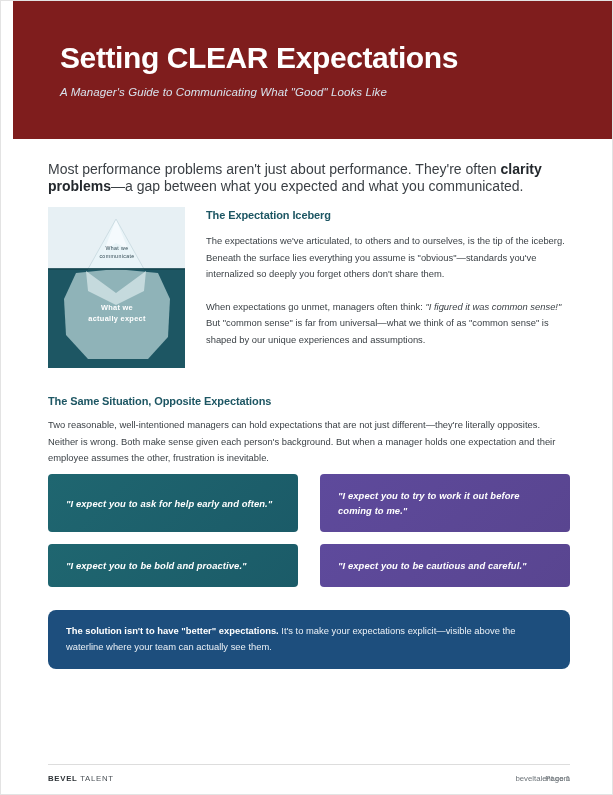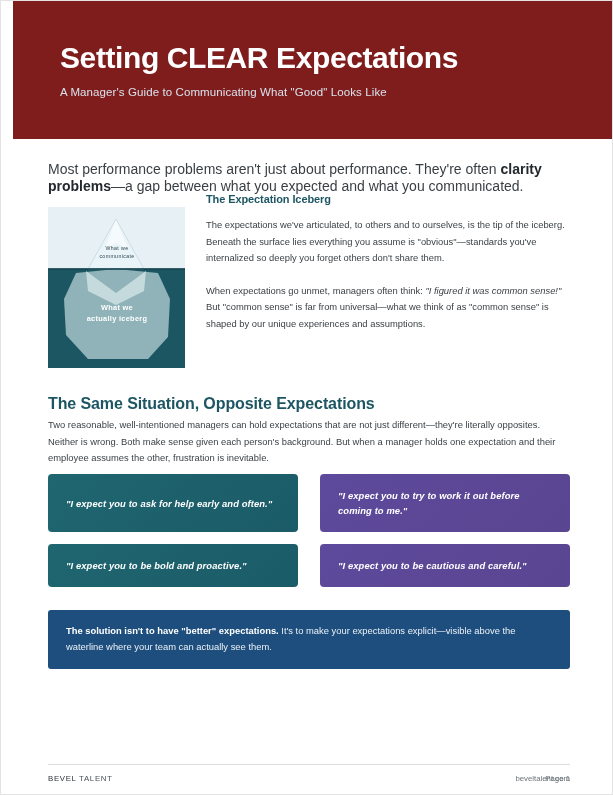--- a/index.html
+++ b/index.html
@@ -23,21 +23,21 @@
     width: 613px; height: 138px;
     background: #7f1d1d;
   }
   .header-title {
     position: absolute; left: 47px; top: 40px;
     font-size: 30px; font-weight: bold;
     color: #ffffff; letter-spacing: -0.4px;
   }
   .header-subtitle {
     position: absolute; left: 47px; top: 85px;
-    font-size: 11.5px; 
+    font-size: 11.5px; font-style: italic;
     color: #d8e2ec; letter-spacing: 0.1px;
   }
 
   
   .intro {
     position: absolute; left: 47px; top: 160px;
     width: 522px;
     font-size: 14px; line-height: 17px;
     color: #3a3f44;
   }
@@ -59,36 +59,36 @@
     text-align: center; font-size: 5.2px; line-height: 7.5px;
     color: #2e4650; letter-spacing: .4px;
   }
   .ice-label-bottom {
     position: absolute; left: 24px; top: 95px; width: 90px;
     text-align: center; font-size: 7.4px; line-height: 11px;
     font-weight: bold; color: #ffffff; letter-spacing: .3px;
   }
 
   
-  .col-right { position: absolute; left: 205px; top: 192px; width: 364px; }
+  .col-right { position: absolute; left: 205px; top: 208px; width: 364px; }
   .h-sub {
     font-size: 11px; font-weight: bold; color: #1d5663;
     letter-spacing: -0.1px; margin-bottom: 12px;
   }
   .body-p {
     font-size: 9.4px; line-height: 16.5px; color: #3c4247;
     margin-bottom: 16px;
   }
   .body-p:last-child { margin-bottom: 0; }
   .body-p i { font-style: italic; }
 
   
   .sec2-title {
     position: absolute; left: 47px; top: 394px;
-    font-size: 16px; font-weight: bold; color: #1d5663;
+    font-size: 11px; font-weight: bold; color: #1d5663;
     letter-spacing: -0.1px;
   }
   .sec2-p {
     position: absolute; left: 47px; top: 416px; width: 524px;
     font-size: 9.4px; line-height: 16.5px; color: #3c4247;
   }
 
   
   .cards { position: absolute; left: 47px; top: 473px; width: 522px; }
   .card-row { display: flex; gap: 22px; margin-bottom: 12px; }
@@ -101,37 +101,37 @@
     display: flex; align-items: center;
   }
   .card.r1 { min-height: 56px; }
   .card.r2 { min-height: 42px; }
   .card.teal   { background: linear-gradient(135deg,#1f6670 0%,#1b5b68 100%); }
   .card.purple { background: linear-gradient(135deg,#5e4a9c 0%,#594590 100%); }
 
   
   .callout {
     position: absolute; left: 47px; top: 609px; width: 522px;
-    background: #1d4e7d; border-radius: 3px;
+    background: #1d4e7d; border-radius: 8px;
     padding: 13px 18px 14px 18px;
     font-size: 9.4px; line-height: 16px; color: #eaf0f6;
   }
   .callout b { color: #ffffff; }
 
   
   .footer-rule {
     position: absolute; left: 47px; top: 763px;
     width: 522px; height: 1px; background: #dddddd;
   }
   .footer { position: absolute; left: 47px; top: 773px; width: 522px; height: 14px; }
   .f-left {
     position: absolute; left: 0; top: 0;
     font-size: 7.8px; color: #4a5056; letter-spacing: .7px;
   }
-  .f-left b { color: #2d3236; font-weight: normal; text-align: center; }
+  .f-left b { color: #2d3236; font-weight: bold; text-align: center; }
   .f-center {
     position: absolute; left: 0; top: 0; width: 522px;
     text-align: right; font-size: 7.8px; color: #6d7479;
   }
   .f-right {
     position: absolute; right: 0; top: 0;
     font-size: 7.8px; color: #6d7479;
   }
 </style>
 </head>
@@ -159,21 +159,21 @@
       <polygon points="68,12 80,42 68,36 56,44" fill="#f6fbfd" opacity="0.9"></polygon>
       <polygon points="68,12 96,62 40,62" fill="none" stroke="#cddde3" stroke-width="1"></polygon>
     </svg>
     <div class="waterline"></div>
     <div class="ice-label-top">
       <div>What we</div>
       <div>communicate</div>
     </div>
     <div class="ice-label-bottom">
       <div>What we</div>
-      <div>actually iceberg</div>
+      <div>actually expect</div>
     </div>
   </div>
 
   <div class="col-right">
     <div class="h-sub">The Expectation Iceberg</div>
     <div class="body-p">The expectations we've articulated, to others and to ourselves, is the tip of the iceberg. Beneath the surface lies everything you assume is "obvious"—standards you've internalized so deeply you forget others don't share them.</div>
     <div class="body-p"><span>When expectations go unmet, managers often think:  </span><i>"I figured it was common sense!"</i><span> But "common sense" is far from universal—what we think of as "common sense" is shaped by our unique experiences and assumptions.</span></div>
   </div>
 
   <div class="sec2-title">The Same Situation, Opposite Expectations</div>

